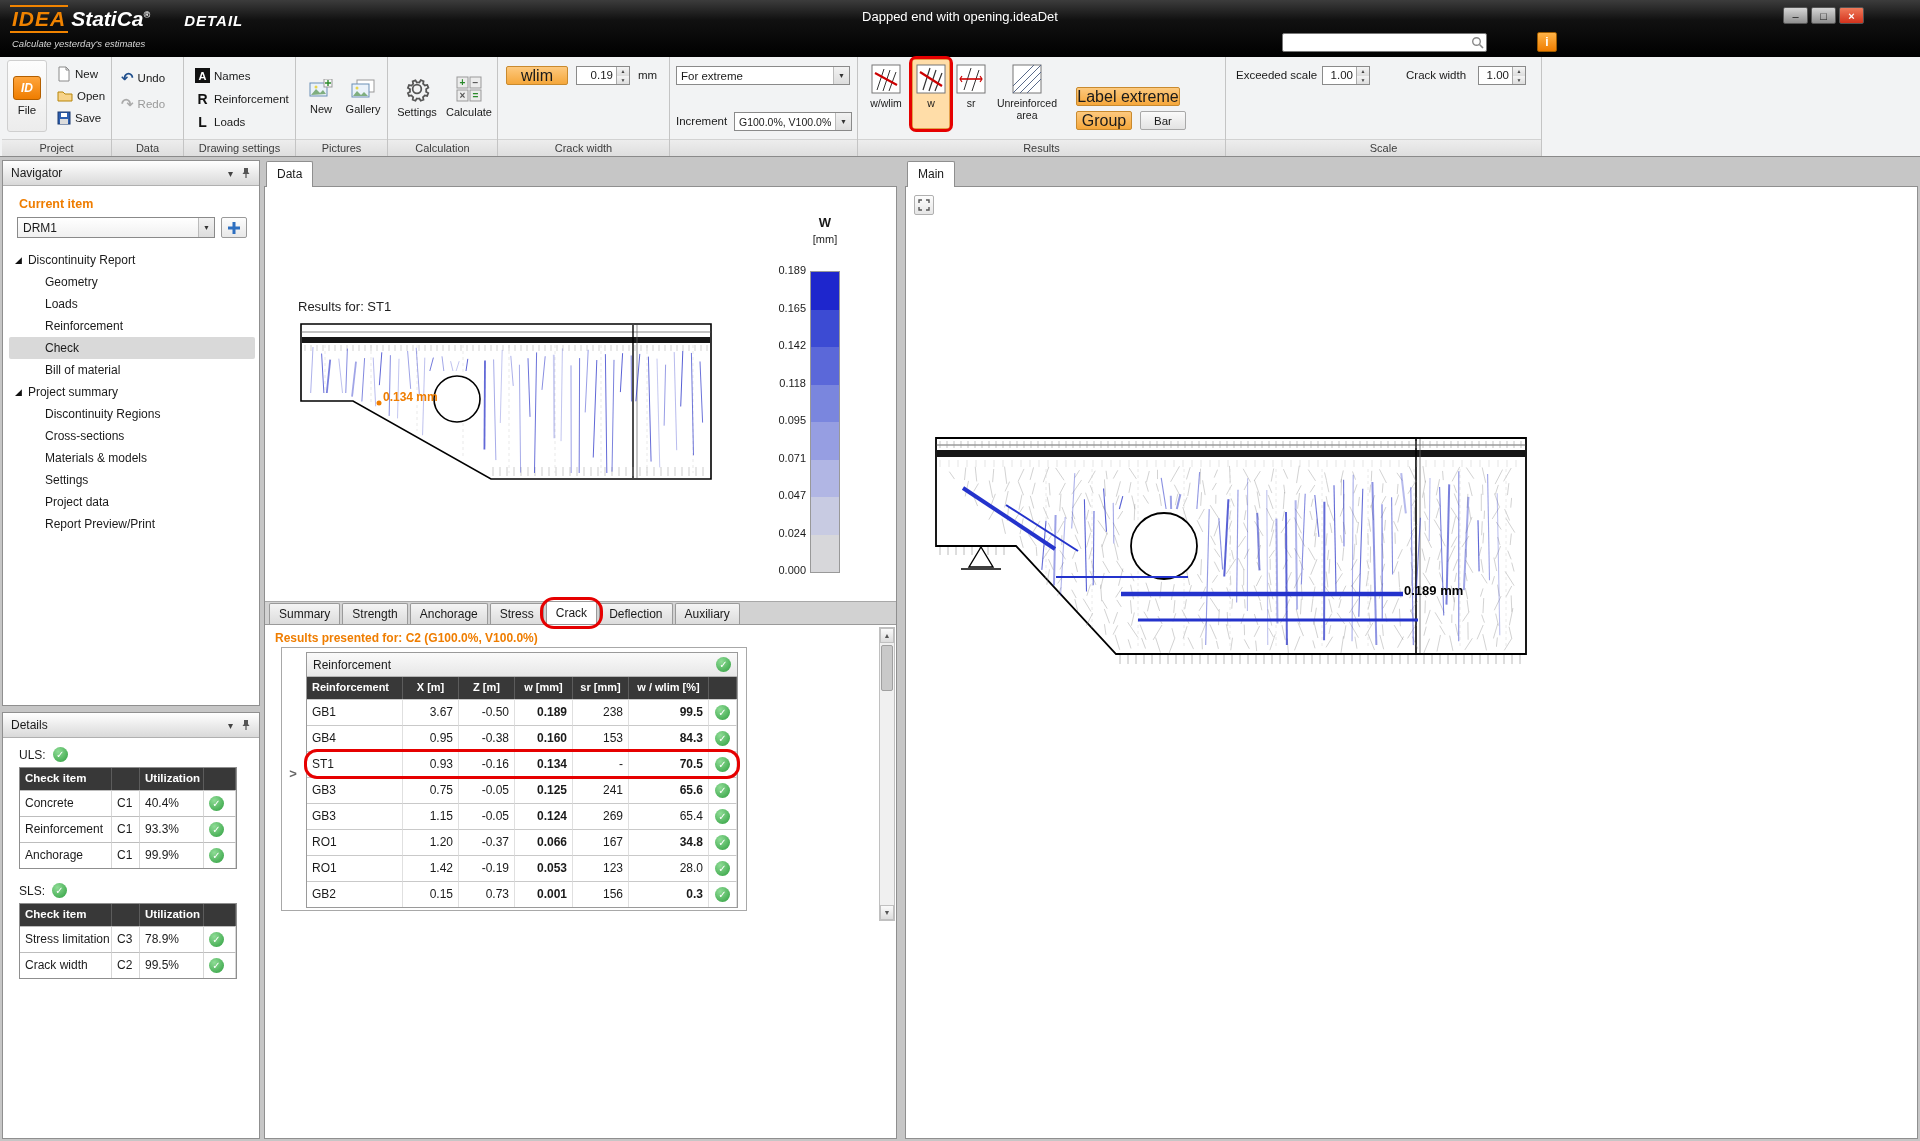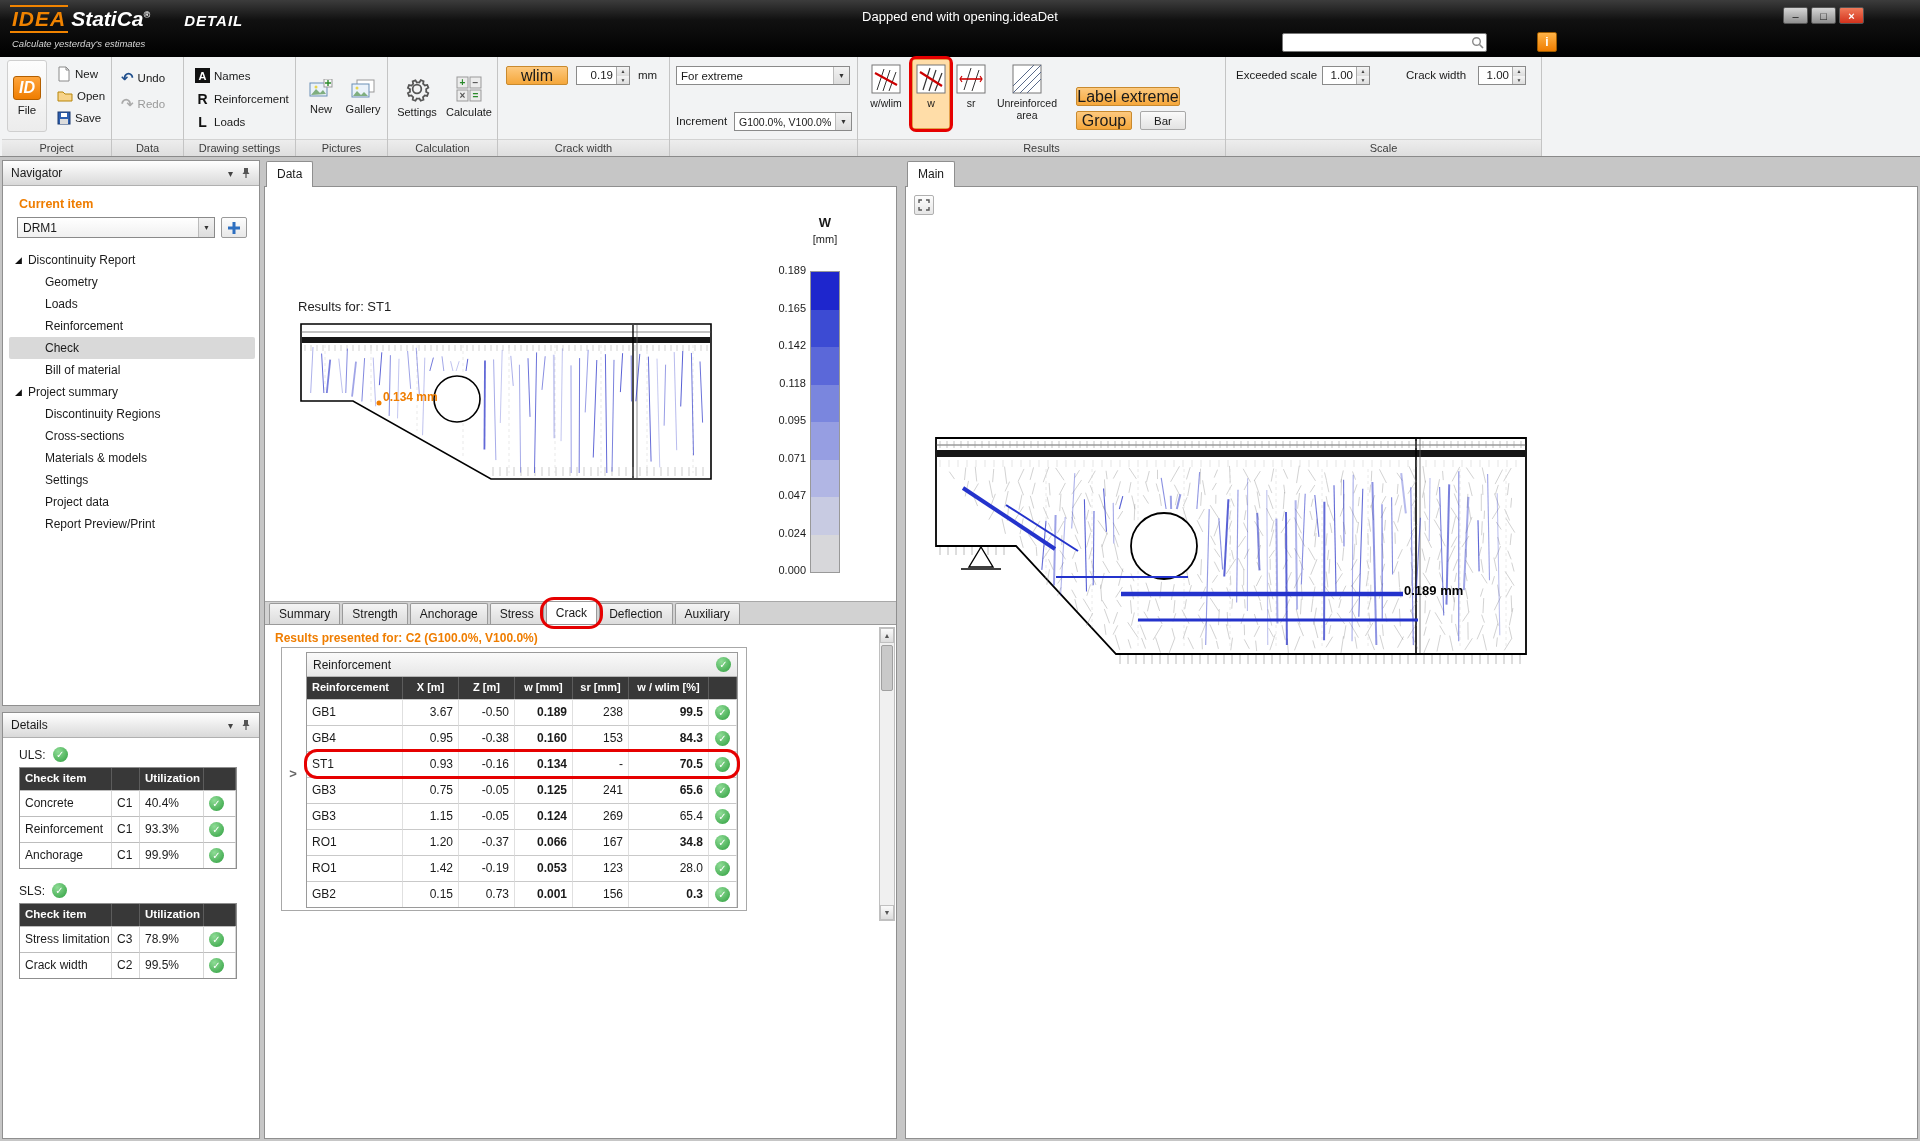--- a/index.html
+++ b/index.html
@@ -33,21 +33,21 @@
   .ribbon { position:absolute; left:0; top:57px; width:1920px; height:100px; background:#f2f3f4;
     border-bottom:1px solid #8a8a8a; display:flex; padding-left:2px; }
   .rgroup { display:flex; flex-direction:column; border-right:1px solid #c4c4c4; height:100%; }
   .rg-content { flex:1; position:relative; }
   .rg-label { height:17px; text-align:center; font-size:11px; color:#3c3c3c;
     background:linear-gradient(#ededed,#dedede); border-top:1px solid #d2d2d2; line-height:16px; }
 
   .file-btn { position:absolute; left:5px; top:3px; width:40px; height:72px; border:1px solid #cfcfcf; border-radius:3px;
     background:linear-gradient(#fdfdfd,#ececec); display:flex; flex-direction:column; align-items:center; justify-content:center; gap:4px; }
   .file-logo { width:28px; height:24px; background:linear-gradient(#ffa53c,#ef7d00); border:1px solid #b35f00; border-radius:3px;
-    color:#fff; font-weight:bold; font-style:italic; font-size:16px; display:flex; align-items:center; justify-content:center; }
+    color:#fff; font-weight:bold; font-style:italic; font-size:12px; display:flex; align-items:center; justify-content:center; }
   .file-label { font-size:11.5px; }
 
   .sbtn { display:flex; align-items:center; gap:4px; height:21px; padding:0 3px; font-size:11.5px; border-radius:2px; }
   .sbtn.disabled { color:#9a9a9a; }
   .proj-col { position:absolute; left:52px; top:6px; display:flex; flex-direction:column; gap:1px; }
   .undo-ic { color:#1f4e8c; font-weight:bold; font-size:15px; line-height:14px; }
   .redo-ic { color:#aaa; font-weight:bold; font-size:15px; line-height:14px; }
   .letter-box { width:15px; height:15px; background:#111; color:#fff; font-weight:bold; font-size:11px;
     display:inline-flex; align-items:center; justify-content:center; }
   .letter-plain { width:15px; display:inline-block; text-align:center; font-weight:bold; font-size:14px; color:#111; }

